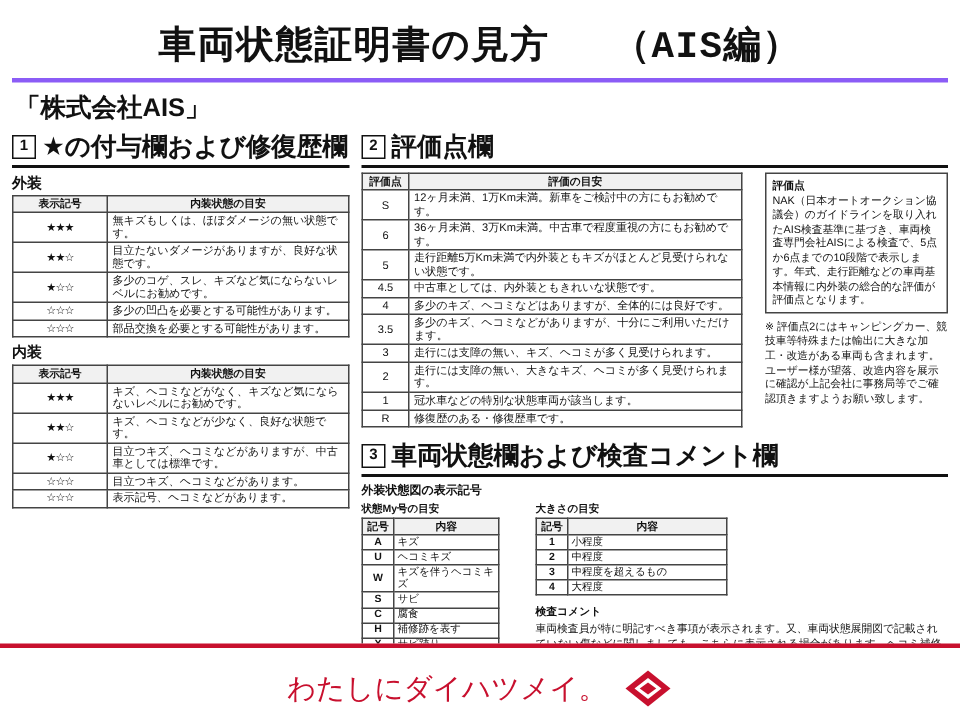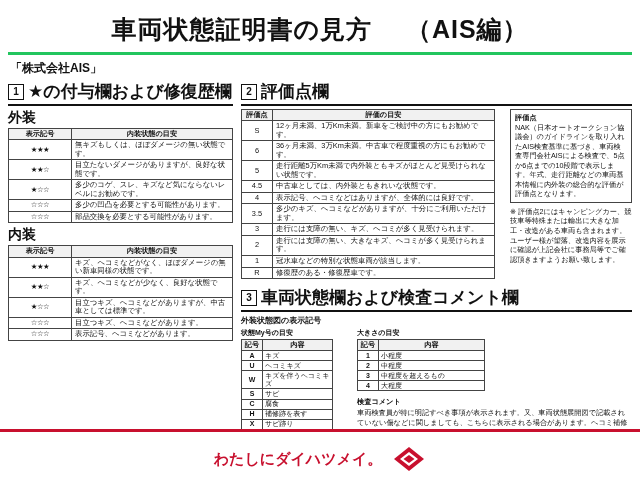--- a/index.html
+++ b/index.html
@@ -11,39 +11,40 @@
     overflow:hidden;
     position:relative;
   }
   .page{position:relative;width:640px;height:480px;box-sizing:border-box;}
 
   
   .header{
     position:relative;
     margin:6px 8px 0 8px;
     height:46px;
-    border-bottom:3px solid #22c55e;
+    border-bottom:3px solid #8b5cf6;
     display:flex;
     align-items:center;
     justify-content:center;
+    font-family:Liberation Mono, monospace;
   }
   .header .title{
     font-size:25px;
     font-weight:bold;
     letter-spacing:1px;
     white-space:nowrap;
   }
   .header .title .sub{
     margin-left:26px;
   }
 
   
   .company{
     margin:5px 0 3px 10px;
-    font-size:12px;
+    font-size:17px;
     font-weight:bold;
   }
 
   
   .cols{
     display:flex;
     margin:0 8px;
     gap:8px;
     align-items:flex-start;
   }
@@ -68,21 +69,21 @@
     font-weight:bold;
     margin-right:4px;
     background:#fff;
   }
   .sec-title{
     font-size:17px;
     font-weight:bold;
   }
 
   .minor{
-    font-size:14px;
+    font-size:10px;
     margin:3px 0 1px 0;
     font-weight:bold;
   }
 
   
   table{border-collapse:collapse;width:100%;}
   td,th{
     border:1px solid #444;
     font-size:7.4px;
     padding:1px 2px;
@@ -143,22 +144,22 @@
     width:640px;
     height:54px;
     border-top:3px solid #c8102e;
     display:flex;
     align-items:center;
     justify-content:center;
     gap:10px;
     background:#fff;
   }
   .slogan{
-    font-size:15px;
-    font-weight:bold;
+    font-size:19px;
+    font-weight:normal;
     color:#c8102e;
     letter-spacing:0px;
     text-align:center;
   }
   .brand{
     font-size:22px;
     font-weight:bold;
     color:#c8102e;
     letter-spacing:1px;
   }
@@ -224,21 +225,21 @@
 
       <div class="minor">内装</div>
       <table class="tbl-grade">
         <tbody>
             <tr>
           <th>表示記号</th>
           <th>内装状態の目安</th>
         </tr>
         <tr>
           <td class="stars">★★★</td>
-          <td>キズ、ヘコミなどがなく、ほぼダメージの無い新車同様の状態です。</td>
+          <td>キズ、ヘコミなどがなく、キズなど気にならないレベルにお勧めです。</td>
         </tr>
         <tr>
           <td class="stars">★★☆</td>
           <td>キズ、ヘコミなどが少なく、良好な状態です。</td>
         </tr>
         <tr>
           <td class="stars">★☆☆</td>
           <td>目立つキズ、ヘコミなどがありますが、中古車としては標準です。</td>
         </tr>
         <tr>
@@ -280,21 +281,21 @@
               <tr>
                 <td>5</td>
                 <td>走行距離5万Km未満で内外装ともキズがほとんど見受けられない状態です。</td>
               </tr>
               <tr>
                 <td>4.5</td>
                 <td>中古車としては、内外装ともきれいな状態です。</td>
               </tr>
               <tr>
                 <td>4</td>
-                <td>表示記号、ヘコミなどはありますが、全体的には良好です。</td>
+                <td>多少のキズ、ヘコミなどはありますが、全体的には良好です。</td>
               </tr>
               <tr>
                 <td>3.5</td>
                 <td>多少のキズ、ヘコミなどがありますが、十分にご利用いただけます。</td>
               </tr>
               <tr>
                 <td>3</td>
                 <td>走行には支障の無い、キズ、ヘコミが多く見受けられます。</td>
               </tr>
               <tr>

